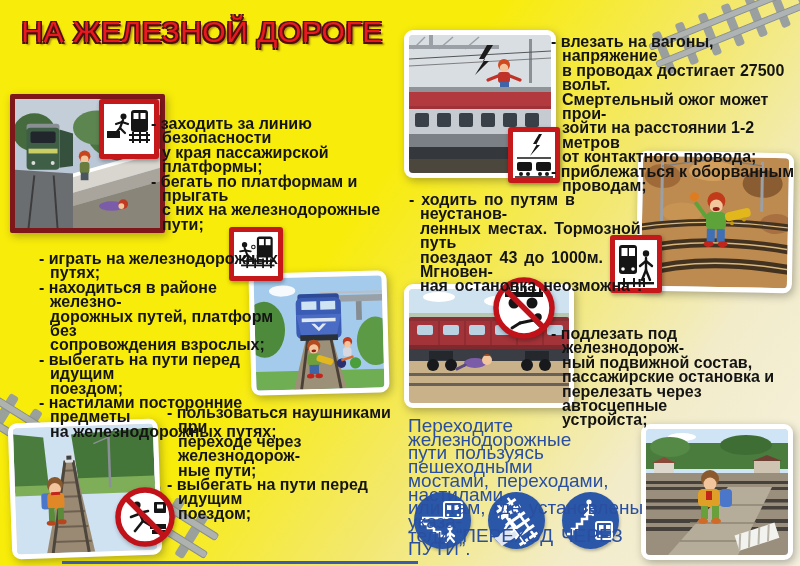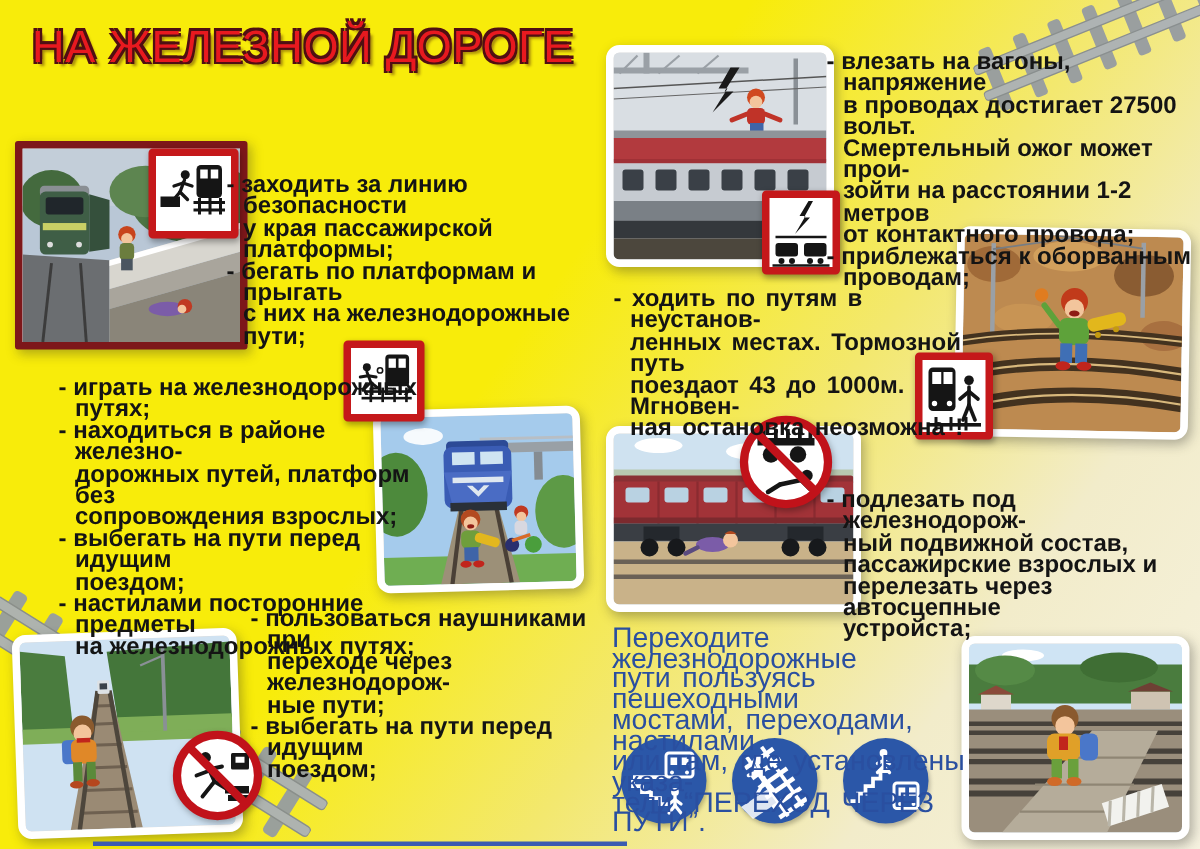--- a/index.html
+++ b/index.html
@@ -468,21 +468,21 @@
       </g>
       <circle cx="46" cy="41" r="3.8" fill="#151515"></circle>
       <circle cx="32" cy="32" r="28" fill="none" stroke="#c1121a" stroke-width="5.5"></circle>
       <line x1="13" y1="13" x2="51" y2="51" stroke="#c1121a" stroke-width="5.5"></line>
     </svg>
   </div>
 
   <div class="rules" style="left:551px;top:327px;width:246px;">
     <div class="rule-item">- подлезать под железнодорож-
 ный подвижной состав,
-пассажирские взрослых и
+пассажирские остановка и
 перелезать через автосцепные
 устройста;</div>
   </div>
 
   <div class="advice" style="left:408px;top:419px;width:262px;">Переходите железнодорожные
 пути пользуясь пешеходными
 мостами, переходами, настилами
 или там, где установлены указа-
 тели “ПЕРЕХОД ЧЕРЕЗ ПУТИ”.</div>
 

